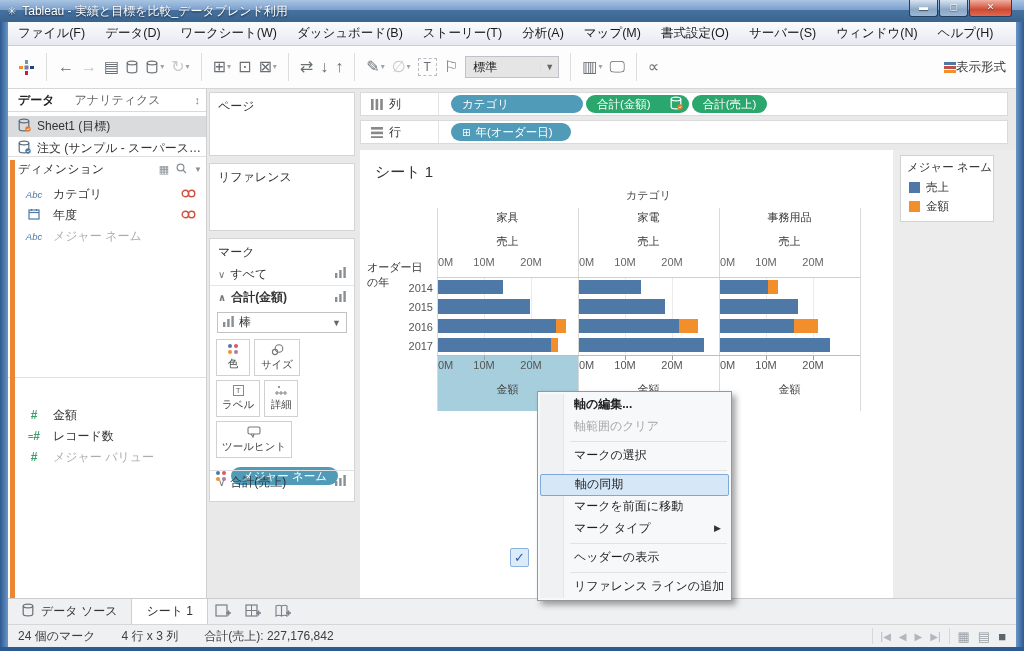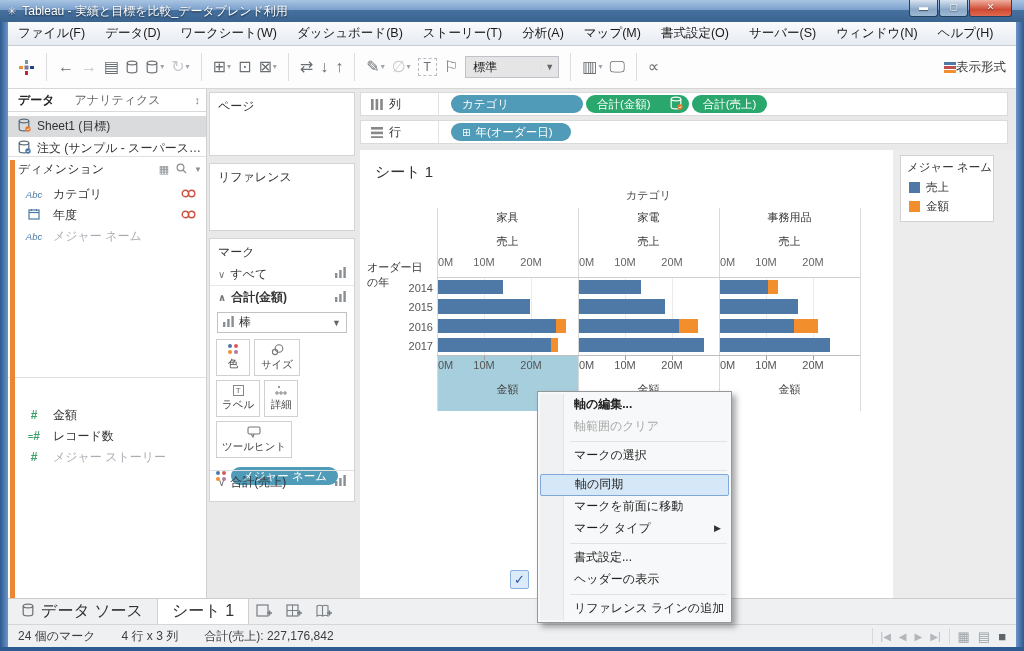--- a/index.html
+++ b/index.html
@@ -105,21 +105,21 @@
   .ctx .gutter { position:absolute; left:2px; top:2px; bottom:2px; width:24px; background:#f0f1f3; border-right:1px solid #e3e4e6; }
   .ctx-item { position:relative; height:22px; line-height:21px; padding-left:34px; white-space:nowrap; }
   .ctx-item.bold { font-weight:bold; }
   .ctx-item.disabled { color:#a7a7a7; }
   .ctx-item.hl { background:#d6e8f8; border:1px solid #7fa8d9; border-radius:2px; line-height:19px; }
   .ctx-sep { height:1px; background:#e2e2e2; margin:3px 2px 3px 30px; }
   .ctx-check { position:absolute; left:-30px; top:1px; width:19px; height:19px; background:#dcebf9; border:1px solid #8ab0dd; border-radius:2px; color:#2b57a5; font-size:13px; line-height:17px; text-align:center; }
   .ctx-sub { position:absolute; right:8px; top:0; font-size:9px; color:#333; }
 
   
-  .tabbar { position:absolute; left:8px; right:8px; top:598px; height:26px; background:#eef0f2; border-top:1px solid #cccccc; display:flex; align-items:stretch; font-size:16px; color:#333; }
+  .tabbar { position:absolute; left:8px; right:8px; top:598px; height:26px; background:#eef0f2; border-top:1px solid #cccccc; display:flex; align-items:stretch; font-size:12px; color:#333; }
   .tab { display:flex; align-items:center; gap:6px; padding:0 14px; }
   .tab.active { background:#fff; border-left:1px solid #cfcfcf; border-right:1px solid #cfcfcf; }
   .newtab { display:flex; align-items:center; padding:0 7px; color:#6b7075; }
   .statusbar { position:absolute; left:8px; right:8px; top:624px; height:23px; background:#eef0f2; border-top:1px solid #d6d6d6; display:flex; align-items:center; font-size:12px; color:#3d3d3d; padding:0 10px; }
   .sb-item { margin-right:26px; white-space:nowrap; }
   .sb-right { margin-left:auto; display:flex; align-items:center; gap:8px; color:#b3b6ba; font-size:10px; }
   .sb-vline { width:1px; height:16px; background:#d8d8d8; }
   .sb-ico { font-size:13px; color:#9aa0a6; }
 </style>
 </head>
@@ -325,21 +325,21 @@
         <div class="field-row" style="top: 316px;">
           <span class="f-ico"><span class="hash">#</span></span>
           <span class="fname">金額</span>
         </div>
         <div class="field-row" style="top: 337px;">
           <span class="f-ico"><span class="hash"><small>=</small>#</span></span>
           <span class="fname">レコード数</span>
         </div>
         <div class="field-row muted" style="top: 358px;">
           <span class="f-ico"><span class="hash">#</span></span>
-          <span class="fname">メジャー ストーリー</span>
+          <span class="fname">メジャー バリュー</span>
         </div>
       </div>
     <div class="orange-strip"></div>
   </div>
 
   <div class="card" style="left:209px;top:92px;width:146px;height:64px;">
     <div class="card-title">ページ</div>
   </div>
   <div class="card" style="left:209px;top:163px;width:146px;height:68px;">
     <div class="card-title">リファレンス</div>
@@ -567,21 +567,20 @@
     <div class="gutter"></div>
   <div class="ctx-item bold">軸の編集...</div>
       <div class="ctx-item disabled">軸範囲のクリア</div>
       <div class="ctx-sep"></div>
       <div class="ctx-item">マークの選択</div>
       <div class="ctx-sep"></div>
       <div class="ctx-item hl">軸の同期</div>
       <div class="ctx-item">マークを前面に移動</div>
       <div class="ctx-item">マーク タイプ<span class="ctx-sub">▶</span></div>
       <div class="ctx-sep"></div>
-      <div class="ctx-item">書式設定...</div>
       <div class="ctx-item">ヘッダーの表示<span class="ctx-check">✓</span></div>
       <div class="ctx-sep"></div>
       <div class="ctx-item">リファレンス ラインの追加</div>
     </div>
 
   <div class="tabbar">
     <div class="tab">
       <span id="ds-tab-icon"><svg width="13" height="14" viewBox="0 0 13 14">
             <ellipse cx="6" cy="3" rx="4.8" ry="1.9" fill="none" stroke="#6b7075" stroke-width="1.2"></ellipse>
             <path d="M1.2 3 v8 c0 1.1 2.1 1.9 4.8 1.9 s4.8-.8 4.8-1.9 v-8" fill="none" stroke="#6b7075" stroke-width="1.2"></path>

